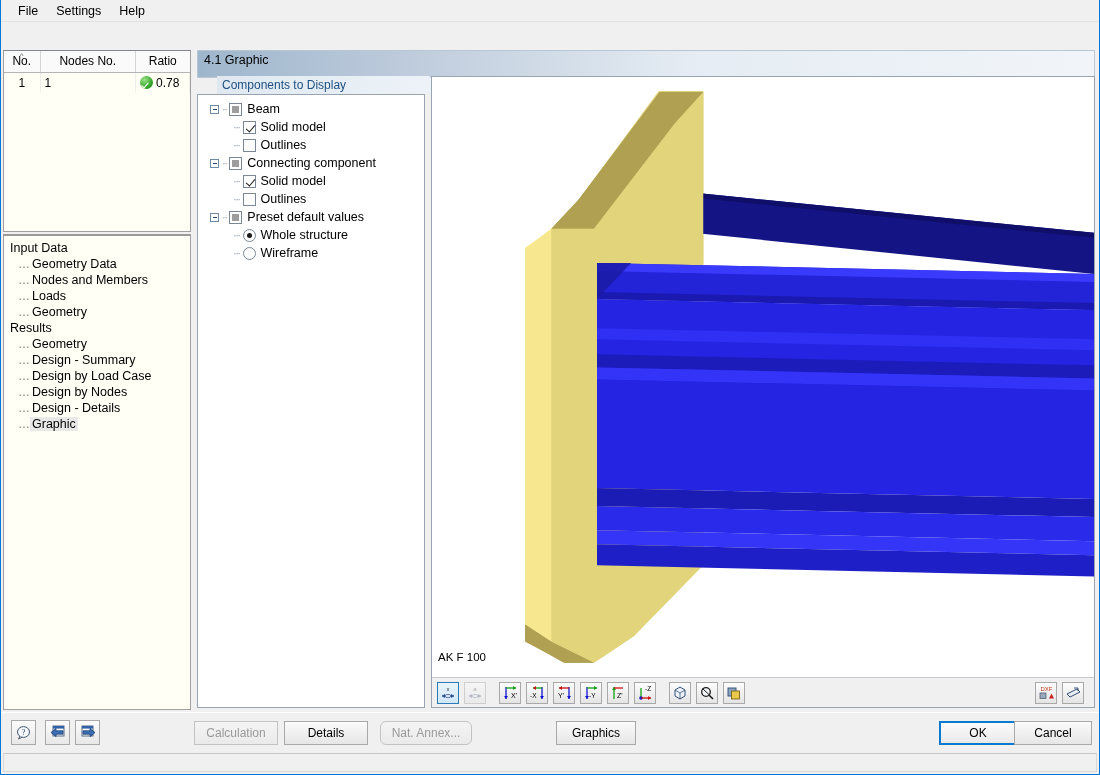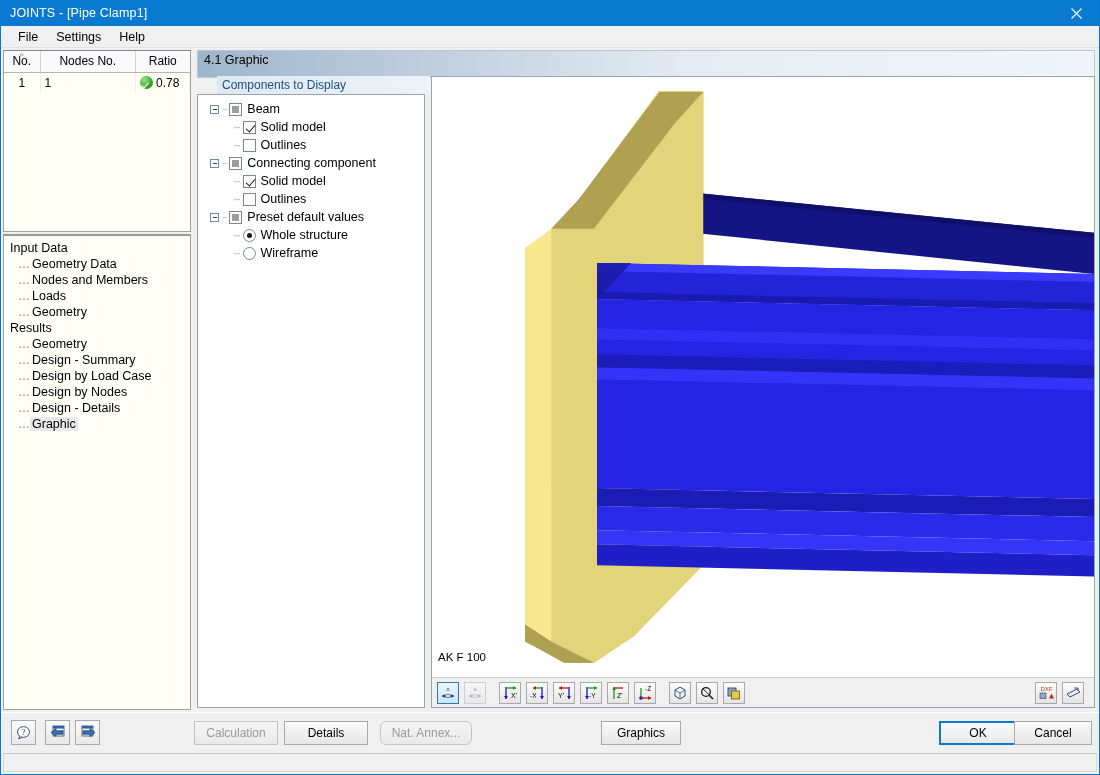--- a/index.html
+++ b/index.html
@@ -323,28 +323,20 @@
     border: 1px solid #a9a9a9;
     background: linear-gradient(to bottom, #fbfbfb, #e8e8e8);
     display: flex; align-items: center; justify-content: center;
   }
 </style>
 </head>
 <body>
 
 <div id="app">
 
-  <div id="titlebar">
-    <div class="ttl">JOINTS - [Pipe Clamp1]</div>
-    <div id="close-btn">
-      <svg width="11" height="11" viewBox="0 0 11 11">
-        <path d="M0.5 0.5 L10.5 10.5 M10.5 0.5 L0.5 10.5" stroke="#ffffff" stroke-width="1.1" fill="none"></path>
-      </svg>
-    </div>
-  </div>
 
   <div id="menubar">
     <div class="mi">File</div>
     <div class="mi">Settings</div>
     <div class="mi">Help</div>
   </div>
 
   <div id="body">
 
     <div id="leftcol">
@@ -673,20 +665,20 @@
         <svg width="16" height="15" viewBox="0 0 16 15">
           <rect x="2" y="1" width="11" height="10" fill="#ffffff" stroke="#4a5b73" stroke-width=".9"></rect>
           <rect x="2" y="1" width="11" height="2.6" fill="#2f62a8"></rect>
           <path d="M15 7.5 L10 3.5 V5.8 H3 V9.2 H10 V11.5 Z" fill="#3a6fb8" stroke="#1c3f70" stroke-width=".8"></path>
         </svg>
       </div>
 
       <div class="sbtn dis" style="left:193px; width:84px;">Calculation</div>
       <div class="sbtn" style="left:283px; width:84px;">Details</div>
       <div class="sbtn dis" style="left:379px; width:92px;border-radius:6px;">Nat. Annex...</div>
-      <div class="sbtn" style="left:555px; width:80px;margin-left:45px;">Graphics</div>
+      <div class="sbtn" style="left:555px; width:80px;">Graphics</div>
       <div class="sbtn focus" style="left:931px; width:78px;margin-left:7px;">OK</div>
       <div class="sbtn" style="left:1013px; width:78px;">Cancel</div>
     </div>
 
     <div id="statusbar"></div>
   </div>
 </div>
 
 </body></html>

